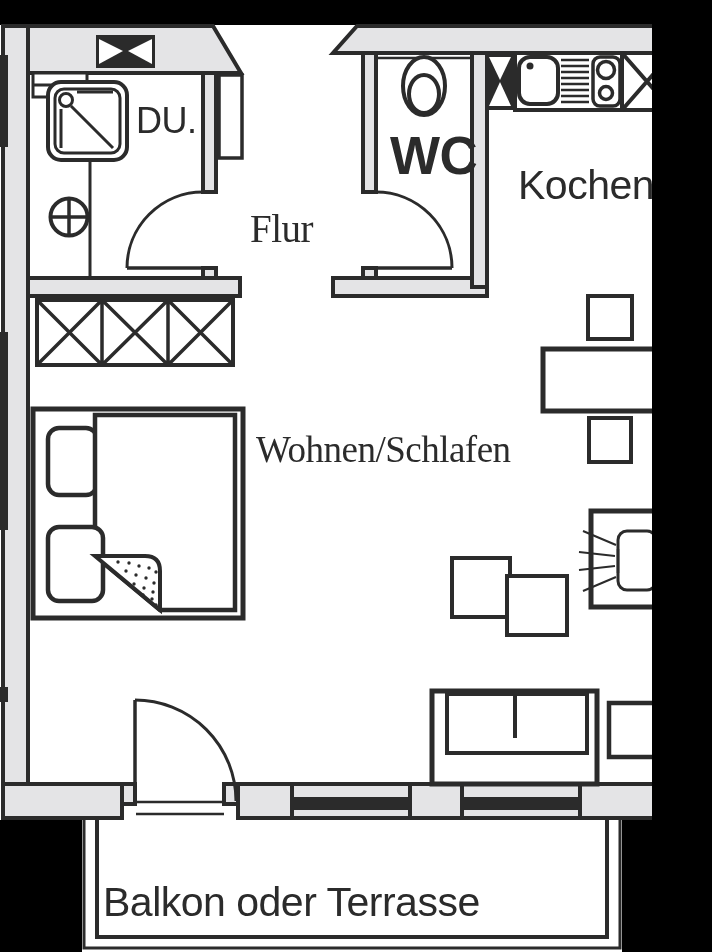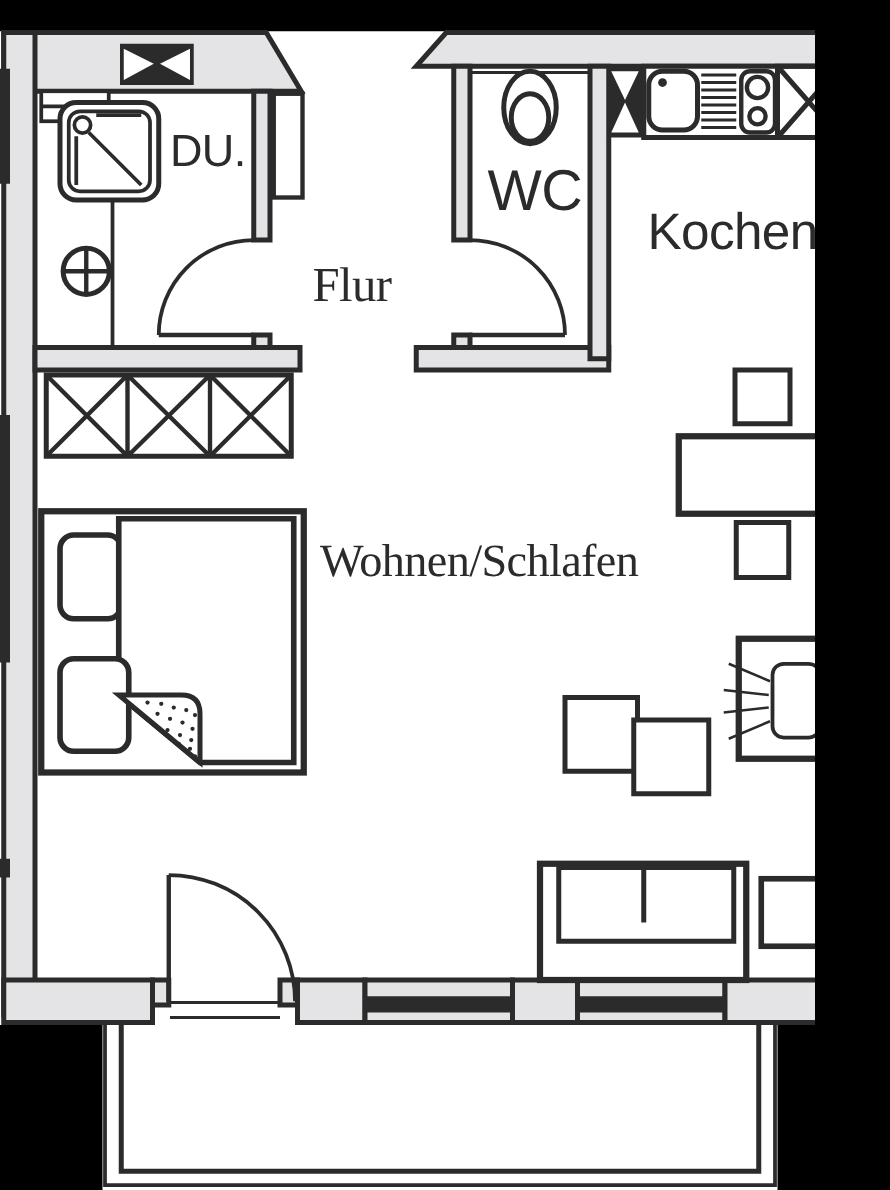--- a/index.html
+++ b/index.html
@@ -10,21 +10,21 @@
          font-family:"Liberation Sans",sans-serif;}
   #plan-svg{position:absolute;left:0;top:0;}
   .w{fill:var(--wall);stroke:var(--line);stroke-width:4;}
   .f{fill:var(--paper);stroke:var(--line);}
   .ln{fill:none;stroke:var(--line);}
   .blk{fill:var(--line);stroke:none;}
   .wht{fill:var(--paper);stroke:none;}
   .label{position:absolute;color:var(--line);white-space:nowrap;letter-spacing:-0.5px;line-height:1;}
   .lab-du{left:136px;top:103px;font-size:36px;}
   .lab-flur{left:250px;top:209px;font-size:39px;font-family:Liberation Serif, serif;}
-  .lab-wc{left:390px;top:129px;font-size:46px;}
+  .lab-wc{left:390px;top:129px;font-size:53px;font-weight:bold;}
   .lab-kochen{left:518px;top:141px;font-size:41px;margin-top:24px;}
   .lab-wohnen{left:256px;top:431px;font-size:37px;font-family:Liberation Serif, serif;}
   .lab-balkon{left:103px;top:882px;font-size:41px;}
 </style>
 </head>
 <body>
 
 <div id="stage">
   <svg id="plan-svg" width="712" height="952" viewBox="0 0 712 952">
 
@@ -202,13 +202,14 @@
       <path class="ln" stroke-width="3" d="M84,820 V948 H620 V820"></path>
       <path class="ln" stroke-width="4" d="M97,820 V937 H607 V820"></path>
     </g>
   </svg>
 
   <div class="label lab-du">DU.</div>
   <div class="label lab-flur">Flur</div>
   <div class="label lab-wc">WC</div>
   <div class="label lab-kochen">Kochen</div>
   <div class="label lab-wohnen">Wohnen/Schlafen</div>
+  <div class="label lab-balkon">Balkon oder Terrasse</div>
 </div>
 
 </body></html>

